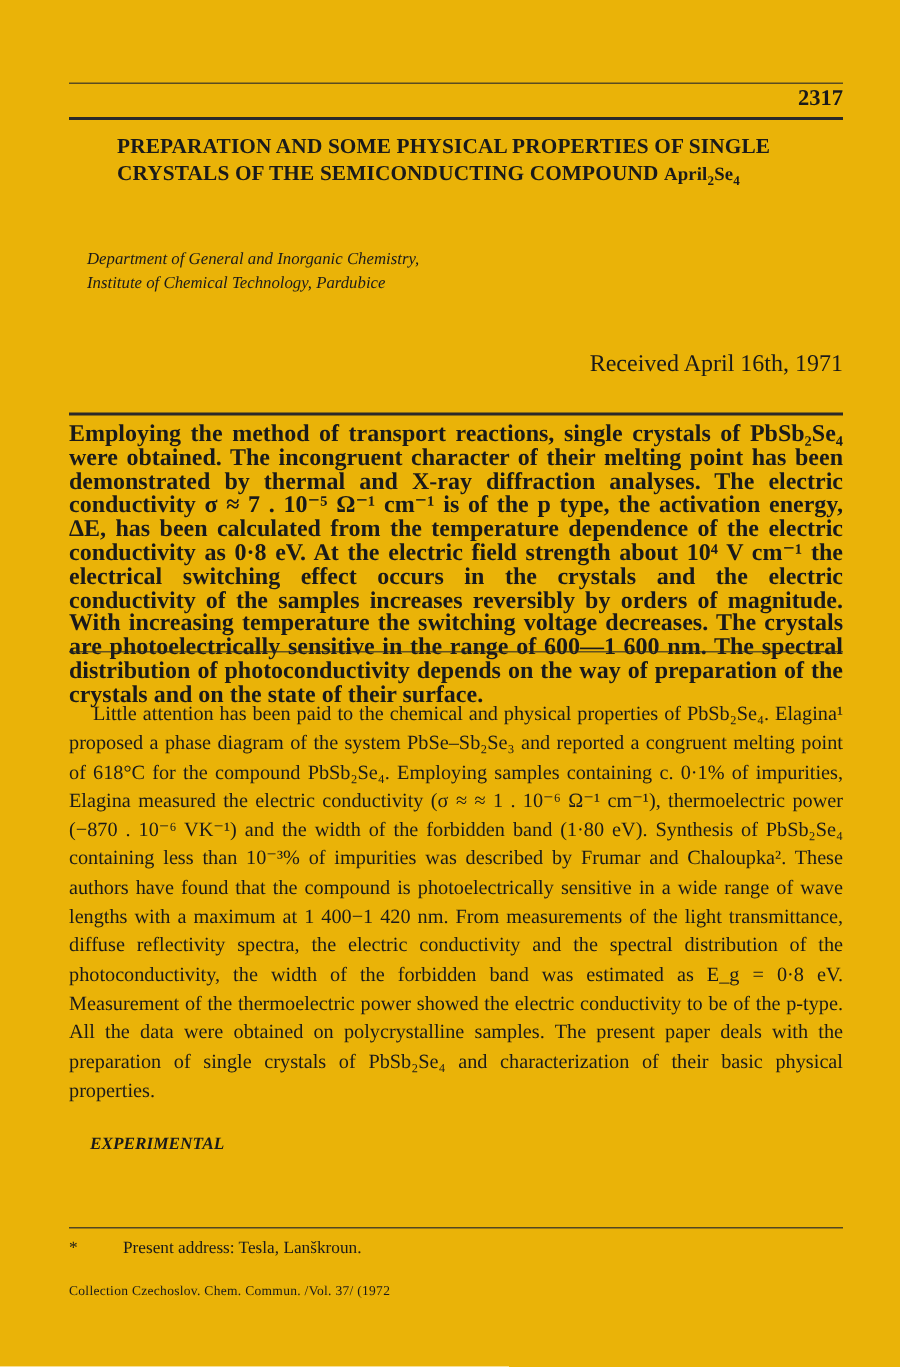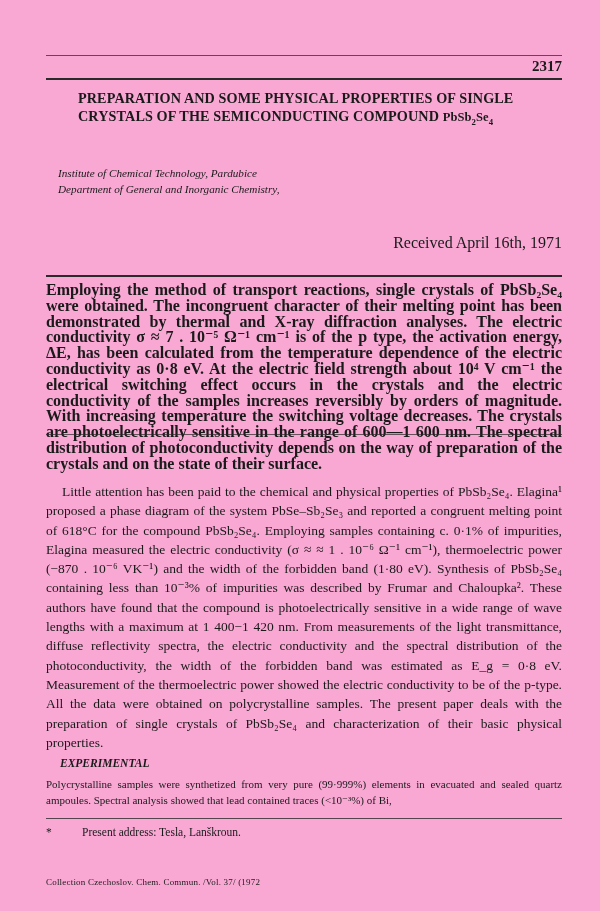--- a/index.html
+++ b/index.html
@@ -1,70 +1,69 @@
 <!DOCTYPE html>
 <html><head>
   <meta charset="utf-8">
   <style>
     html, body { margin: 0; padding: 0; background: #ffffff; }
     body {
       width: 600px; height: 911px; position: relative; overflow: hidden;
       font-family: "Liberation Serif", "DejaVu Serif", serif;
       color: #1a1a1a;
     }
-    .page { position: absolute; left: 0; top: 0; width: 600px; height: 911px; background: #f9a8d4; }
+    .page { position: absolute; left: 0; top: 0; width: 600px; height: 911px; background: #eab308; }
     .rule { position: absolute; left: 46px; width: 516px; background: #2a2a2a; }
     .rule.top1 { top: 55px; height: 1px; opacity: 0.75; }
     .rule.top2 { top: 78px; height: 1.5px; }
     .rule.abs-top { top: 275px; height: 1.5px; }
     .rule.abs-bot { top: 434px; height: 1px; opacity: 0.7; }
     .rule.foot { top: 818px; height: 1px; opacity: 0.8; }
     .pageno { position: absolute; top: 58px; right: 38px; font-weight: bold; font-size: 15px; }
     .title { position: absolute; left: 46px; top: 89px; width: 520px; font-weight: bold; font-size: 14.2px; line-height: 18px; letter-spacing: 0.1px; margin-left: 32px; }
     .authors { position: absolute; left: 46px; top: 144px; font-size: 14px; }
     .sc { font-variant: small-caps; }
     .affil { position: absolute; left: 58px; top: 165px; font-style: italic; font-size: 11.2px; line-height: 16px; }
     .received { position: absolute; right: 38px; top: 234px; font-size: 16px; }
     .abstract { position: absolute; left: 46px; top: 282px; width: 516px; font-size: 16px; line-height: 15.8px; text-align: justify; font-weight: bold; }
     .body-text { position: absolute; left: 46px; top: 466px; width: 516px; font-size: 13.5px; line-height: 19.3px; text-align: justify; }
-    .indent { text-indent: 16px; margin-top: 16px; }
+    .indent { text-indent: 16px; }
     .section { position: absolute; left: 60px; top: 757px; font-weight: bold; font-size: 11.5px; font-style: italic; }
     .exp-text { position: absolute; left: 46px; top: 776px; width: 516px; font-size: 11px; line-height: 16px; text-align: justify; }
     .footnote { position: absolute; left: 46px; top: 826px; font-size: 11.5px; }
     .footnote .star { display: inline-block; width: 36px; }
-    .journal { position: absolute; left: 46px; top: 877px; font-size: 9px; letter-spacing: 0.2px; }
+    .journal { position: absolute; left: 46px; top: 855px; font-size: 9px; letter-spacing: 0.2px; }
     sub, sup { font-size: 70%; line-height: 0; }
   </style>
 </head>
 <body>
 
 <div class="page">
   <div class="rule top1"></div>
   <div class="pageno">2317</div>
   <div class="rule top2"></div>
 
   <div class="title">
     <div>PREPARATION AND SOME PHYSICAL PROPERTIES OF SINGLE</div>
-    <div><span>CRYSTALS OF THE SEMICONDUCTING COMPOUND </span><span style="font-size:12.5px"><span>PbSb</span><sub>2</sub><span>Se</span><sub>4</sub></span></div>
+    <div><span>CRYSTALS OF THE SEMICONDUCTING COMPOUND </span><span style="font-size:12.5px"><span>April</span><sub>2</sub><span>Se</span><sub>4</sub></span></div>
   </div>
 
 
   <div class="affil">
+    <div>Department of General and Inorganic Chemistry,</div>
     <div>Institute of Chemical Technology, Pardubice</div>
-    <div>Department of General and Inorganic Chemistry,</div>
   </div>
 
   <div class="received">Received April 16th, 1971</div>
 
   <div class="rule abs-top"></div>
   <div class="abstract">Employing the method of transport reactions, single crystals of PbSb₂Se₄ were obtained. The incongruent character of their melting point has been demonstrated by thermal and X-ray diffraction analyses. The electric conductivity σ ≈ 7 . 10⁻⁵ Ω⁻¹ cm⁻¹ is of the p type, the activation energy, ΔE, has been calculated from the temperature dependence of the electric conductivity as 0·8 eV. At the electric field strength about 10⁴ V cm⁻¹ the electrical switching effect occurs in the crystals and the electric conductivity of the samples increases reversibly by orders of magnitude. With increasing temperature the switching voltage decreases. The crystals are photoelectrically sensitive in the range of 600—1 600 nm. The spectral distribution of photoconductivity depends on the way of preparation of the crystals and on the state of their surface.</div>
   <div class="rule abs-bot"></div>
 
   <div class="body-text indent">Little attention has been paid to the chemical and physical properties of PbSb₂Se₄. Elagina¹ proposed a phase diagram of the system PbSe–Sb₂Se₃ and reported a congruent melting point of 618°C for the compound PbSb₂Se₄. Employing samples containing c. 0·1% of impurities, Elagina measured the electric conductivity (σ ≈ ≈ 1 . 10⁻⁶ Ω⁻¹ cm⁻¹), thermoelectric power (−870 . 10⁻⁶ VK⁻¹) and the width of the forbidden band (1·80 eV). Synthesis of PbSb₂Se₄ containing less than 10⁻³% of impurities was described by Frumar and Chaloupka². These authors have found that the compound is photoelectrically sensitive in a wide range of wave lengths with a maximum at 1 400−1 420 nm. From measurements of the light transmittance, diffuse reflectivity spectra, the electric conductivity and the spectral distribution of the photoconductivity, the width of the forbidden band was estimated as E_g = 0·8 eV. Measurement of the thermoelectric power showed the electric conductivity to be of the p-type. All the data were obtained on polycrystalline samples. The present paper deals with the preparation of single crystals of PbSb₂Se₄ and characterization of their basic physical properties.</div>
 
   <div class="section">EXPERIMENTAL</div>
-  <div class="exp-text">Polycrystalline samples were synthetized from very pure (99·999%) elements in evacuated and sealed quartz ampoules. Spectral analysis showed that lead contained traces (&lt;10⁻³%) of Bi,</div>
 
   <div class="rule foot"></div>
   <div class="footnote"><span class="star">*</span><span>Present address: Tesla, Lanškroun.</span></div>
 
   <div class="journal">Collection Czechoslov. Chem. Commun. /Vol. 37/ (1972</div>
 </div>
 
 </body></html>

